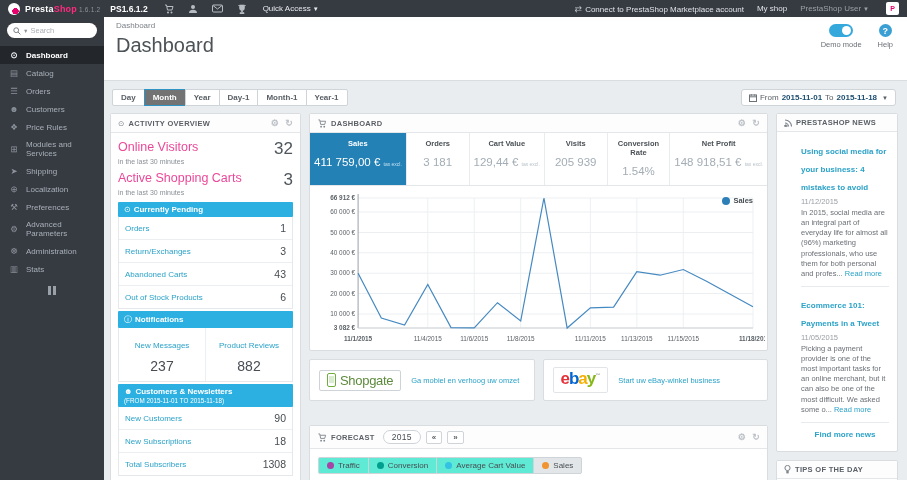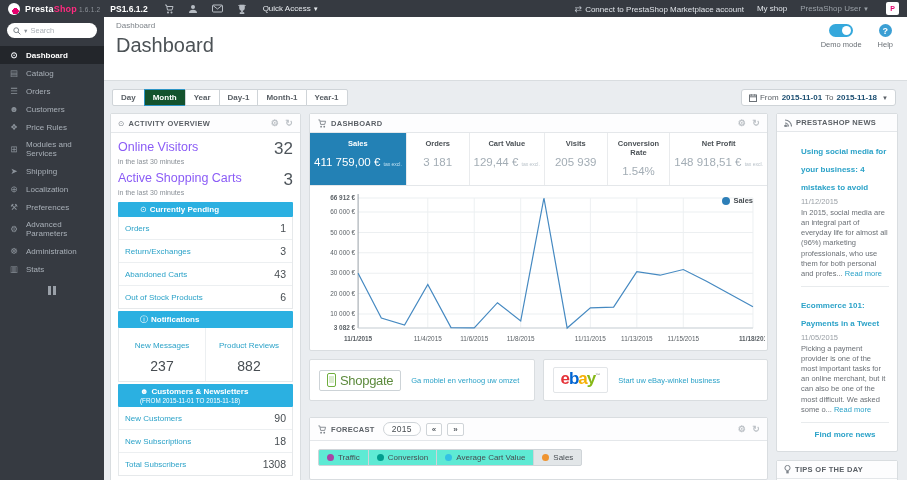--- a/index.html
+++ b/index.html
@@ -55,44 +55,44 @@
   .help-ic { width:13px; height:13px; border-radius:50%; background:#3b9fd4; color:#fff; font-size:9px;
     font-weight:bold; display:flex; align-items:center; justify-content:center; cursor:pointer; }
 
   .content { padding:7px 9px 0 6px; }
   .toolbar { display:flex; justify-content:space-between; align-items:center; padding:1px 2px 7px 2px; }
   .range-group { display:flex; }
   .range-btn { background:#fff; border:1px solid #cfd4d8; color:#5a6066; font-size:8px; font-weight:bold;
     padding:3px 8px; margin-left:-1px; cursor:pointer; font-family:"Liberation Sans", sans-serif; }
   .range-btn:first-child { margin-left:0; border-radius:2px 0 0 2px; }
   .range-btn:last-child { border-radius:0 2px 2px 0; }
-  .range-btn.active { background:#14532d; border-color:#2d95c6; color:#fff; }
+  .range-btn.active { background:#737373; border-color:#2d95c6; color:#fff; }
   .date-btn { background:#fff; border:1px solid #cfd4d8; border-radius:3px; font-size:8px; color:#5a6066;
     padding:3px 7px; display:flex; align-items:center; gap:3px; cursor:pointer; }
   .date-btn b { color:#1c4f72; }
 
   .cols { display:flex; gap:8px; align-items:flex-start; }
   .col1 { width:191px; flex:none; }
   .col2 { flex:1; min-width:0; }
   .col3 { width:122px; flex:none; }
 
   .panel { background:#fff; border:1px solid #d9dde0; border-radius:2px; margin-bottom:8px; }
   .panel-hd { display:flex; align-items:center; padding:4px 7px; border-bottom:1px solid #e4e7ea;
     font-size:7.5px; font-weight:bold; color:#5b6066; letter-spacing:.3px; background:#fdfdfe; }
   .panel-hd .hic { margin-right:4px; color:#7d838a; font-weight:normal; }
   .panel-ctl { margin-left:auto; display:flex; gap:6px; color:#bcc1c6; font-size:9px; }
   .panel-ctl span { cursor:pointer; }
 
   
   .act-body { padding:7px; }
   .big-row { display:flex; justify-content:space-between; align-items:flex-start; }
-  .big-link { color:#8b5cf6; font-size:12.5px; cursor:pointer; }
+  .big-link { color:#ec4899; font-size:12.5px; cursor:pointer; }
   .big-sub { font-size:7px; color:#8a9097; margin:1px 0 6px 0; }
   .big-val { font-size:17px; color:#4e555b; line-height:1; }
-  .sec-bar { background:#2bb0e1; color:#fff; padding:3px 22px; font-size:8px; font-weight:bold;
+  .sec-bar { background:#2bb0e1; color:#fff; padding:3px 6px; font-size:8px; font-weight:bold;
     border-radius:1px; margin-top:2px; }
   .sec-bar .sic { margin-right:3px; font-weight:normal; }
   .sec-sub { font-size:6.3px; font-weight:normal; margin-top:1px; }
   .sec-table { border:1px solid #e6e9eb; border-top:none; }
   .sec-row { display:flex; justify-content:space-between; align-items:center; padding:5px 6px;
     border-bottom:1px solid #eceff1; }
   .sec-row:last-child { border-bottom:none; }
   .sec-row a { color:#2ba2c8; font-size:8px; text-decoration:none; cursor:pointer; }
   .sec-row .v { font-size:10.5px; color:#474d52; }
   .notif-cols { display:flex; border:1px solid #e6e9eb; border-top:none; }
@@ -111,21 +111,21 @@
   .kpi.active { background:#2381b5; }
   .kpi.active .k-label, .kpi.active .k-value { color:#fff; }
   .kpi.active .k-suffix { color:#bfe0f2; }
 
   .chart-wrap { position:relative; padding:2px 2px 0 2px; }
   .chart-legend { position:absolute; top:10px; right:14px; display:flex; align-items:center; gap:3px;
     font-size:7.5px; font-weight:bold; color:#474d52; }
   .chart-legend .dot { width:8px; height:8px; border-radius:50%; background:#2d7fb8; }
 
   
-  .mods { display:flex; gap:8px; margin-bottom:16px; }
+  .mods { display:flex; gap:8px; margin-bottom:24px; }
   .mod-card { flex:1; background:#fff; border:1px solid #d9dde0; border-radius:2px; padding:7px 9px;
     display:flex; align-items:center; gap:10px; }
   .sg-logo { border:1px solid #cdd3d7; border-radius:2px; padding:2px 7px; display:flex; align-items:center; gap:4px; }
   .sg-phone { width:9px; height:14px; border:1.5px solid #6fae3e; border-radius:2px; position:relative; }
   .sg-phone:after { content:""; position:absolute; left:1px; right:1px; top:2px; bottom:3px; background:#6fae3e; opacity:.25; }
   .sg-name { font-size:13px; color:#5c8a3c; letter-spacing:-.3px; }
   .mod-link { color:#2ba2c8; font-size:7.5px; text-decoration:none; cursor:pointer; }
   .ebay-logo { border:1px solid #e2e5e8; border-radius:2px; padding:1px 7px 3px 7px; font-size:17px;
     font-weight:bold; letter-spacing:-1px; background:#fff; }
   .ebay-logo sup { font-size:5px; color:#999; letter-spacing:0; }

